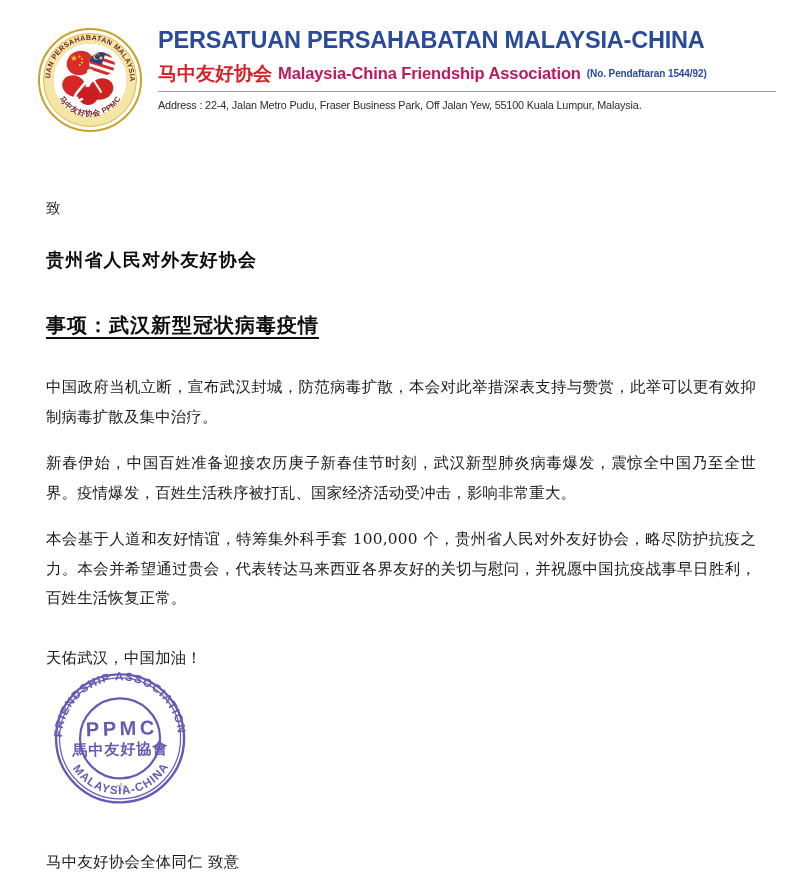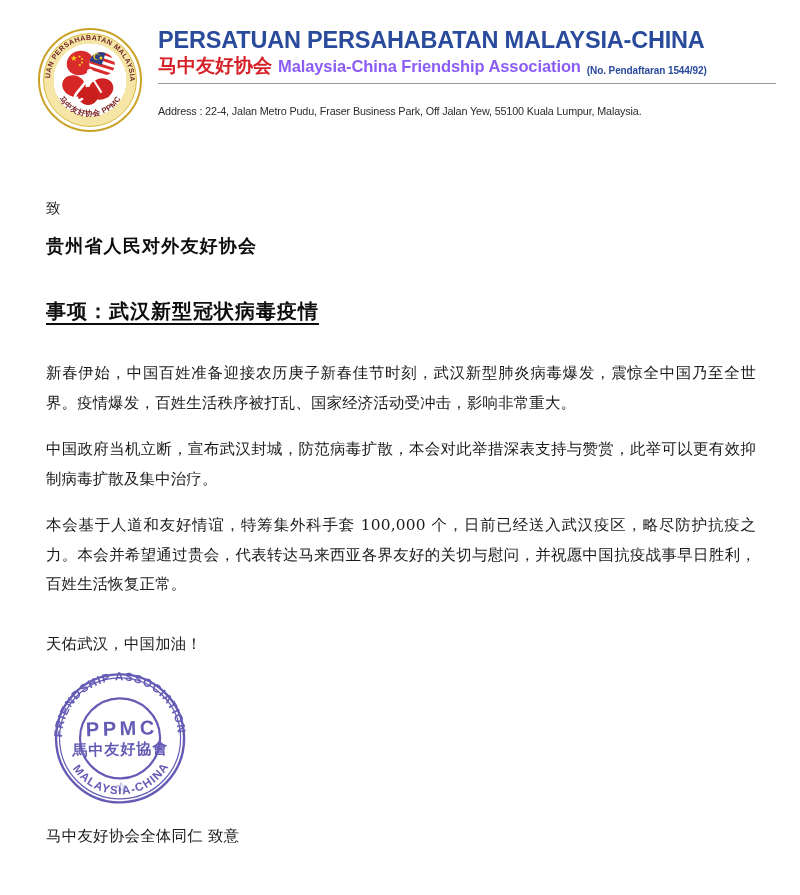--- a/index.html
+++ b/index.html
@@ -93,55 +93,55 @@
     font-family: "Liberation Sans", sans-serif;
     font-weight: bold;
     font-size: 23.5px;
     letter-spacing: -0.2px;
     color: #2a4a9c;
     line-height: 1.08;
     white-space: nowrap;
   }
   .org-line2 {
     display: flex;
-    align-items: flex-end;
+    align-items: center;
     gap: 6px;
-    margin-top: 2px;
+    margin-top: 10px;
     white-space: nowrap;
   }
   .org-name-cn {
     font-family: "DejaVu Sans", "Liberation Sans", sans-serif;
     font-weight: bold;
     font-size: 19px;
     color: #d62027;
     letter-spacing: 0px;
     line-height: 1.1;
   }
   .org-name-sub {
     font-family: "Liberation Sans", sans-serif;
     font-weight: bold;
     font-size: 16.5px;
-    color: #8b5cf6;
+    color: #be185d;
     letter-spacing: -0.1px;
   }
   .org-reg {
     font-family: "Liberation Sans", sans-serif;
     font-size: 10px;
     font-weight: bold;
     color: #2a4a9c;
     letter-spacing: -0.1px;
   }
   .head-rule {
     margin-top: 7px;
     height: 1px;
     background: #9a9a9a;
     width: 618px;
   }
   .contact {
-    margin-top: 19px;
+    margin-top: 5px;
     font-family: "Liberation Sans", sans-serif;
     font-size: 10.8px;
     color: #2b2b2b;
     line-height: 1.52;
     letter-spacing: -0.15px;
     white-space: nowrap;
   }
 
   
   .letter-body {
@@ -157,21 +157,21 @@
     color: #1a1a1a;
     letter-spacing: 0.4px;
   }
   .salutation {
     margin-top: 27px;
     font-family: "DejaVu Sans", "Liberation Sans", sans-serif;
     font-size: 14.5px;
     color: #1a1a1a;
   }
   .recipient {
-    margin-top: 16px;
+    margin-top: 30px;
     font-family: "DejaVu Serif", "Liberation Serif", serif;
     font-size: 18px;
     font-weight: bold;
     color: #0d0d0d;
     letter-spacing: 1.2px;
   }
   .subject {
     margin-top: 40px;
     font-family: Liberation Sans, sans-serif;
     font-size: 20px;
@@ -233,21 +233,21 @@
     font-size: 15px;
     font-weight: bold;
     fill: #5a4fb0;
     letter-spacing: 1px;
   }
 
   
   .signature {
     position: absolute;
     left: 46px;
-    top: 826px;
+    top: 852px;
     font-family: "DejaVu Serif", "Liberation Serif", serif;
     font-size: 15.4px;
     color: #1a1a1a;
     letter-spacing: 0.3px;
   }
 </style>
 </head>
 <body>
 
 <div class="page">
@@ -328,23 +328,23 @@
 
     <div class="salutation">致</div>
 
     <div class="recipient">贵州省人民对外友好协会</div>
 
     <div>
       <div class="subject">事项：武汉新型冠状病毒疫情</div>
     </div>
 
     <div class="paragraphs">
+      <p class="para">中国政府当机立断，宣布武汉封城，防范病毒扩散，本会对此举措深表支持与赞赏，此举可以更有效抑制病毒扩散及集中治疗。</p>
       <p class="para">新春伊始，中国百姓准备迎接农历庚子新春佳节时刻，武汉新型肺炎病毒爆发，震惊全中国乃至全世界。疫情爆发，百姓生活秩序被打乱、国家经济活动受冲击，影响非常重大。</p>
-      <p class="para">中国政府当机立断，宣布武汉封城，防范病毒扩散，本会对此举措深表支持与赞赏，此举可以更有效抑制病毒扩散及集中治疗。</p>
-      <p class="para">本会基于人道和友好情谊，特筹集外科手套 100,000 个，日前已经送入武汉疫区，略尽防护抗疫之力。本会并希望通过贵会，代表转达马来西亚各界友好的关切与慰问，并祝愿中国抗疫战事早日胜利，百姓生活恢复正常。</p>
+      <p class="para">本会基于人道和友好情谊，特筹集外科手套 100,000 个，贵州省人民对外友好协会，略尽防护抗疫之力。本会并希望通过贵会，代表转达马来西亚各界友好的关切与慰问，并祝愿中国抗疫战事早日胜利，百姓生活恢复正常。</p>
     </div>
 
     <div class="closing">天佑武汉，中国加油！</div>
   </div>
 
   <div class="seal">
     <svg viewBox="0 0 180 148" width="180" height="148">
       <defs>
         <path id="sealTop" d="M 18,76 A 58,58 0 0 1 134,76"></path>
         <path id="sealBot" d="M 20,76 A 56,56 0 0 0 132,76"></path>

